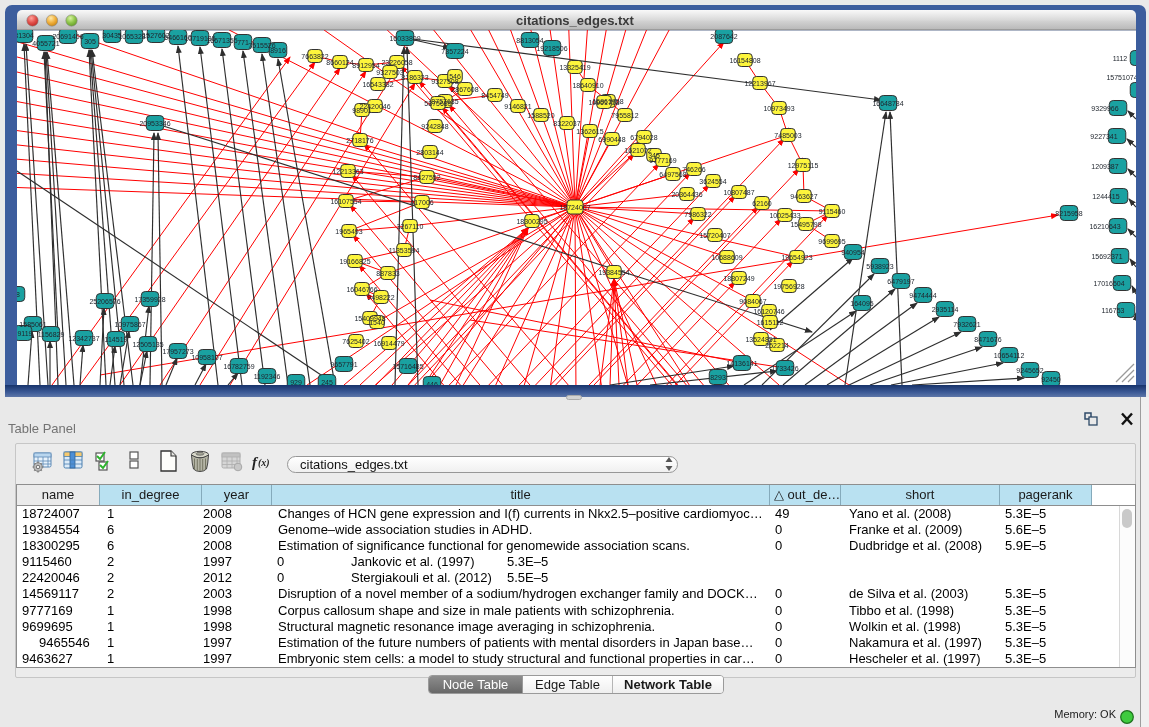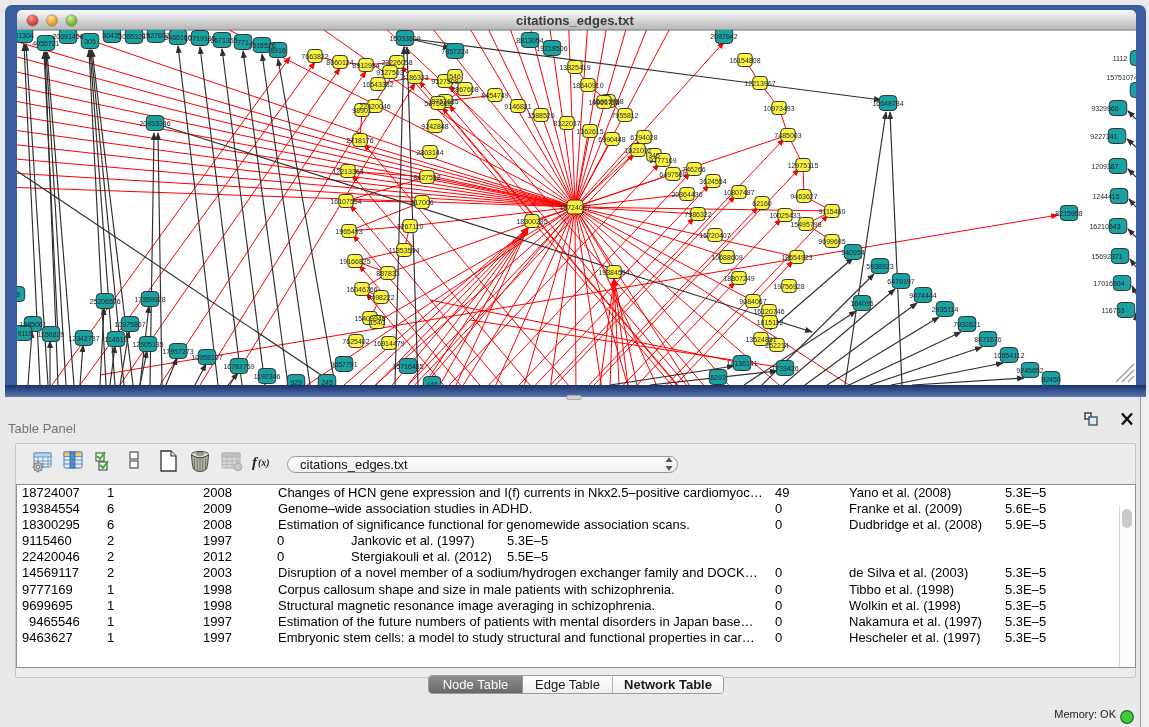--- a/index.html
+++ b/index.html
@@ -618,20 +618,30 @@
     </g>
 <text x="222" y="19" font-family="Liberation Serif,serif" font-style="italic" font-weight="bold" font-size="15" fill="#222">f</text>
 <text x="228" y="18" font-family="Liberation Serif,serif" font-style="italic" font-weight="bold" font-size="10" fill="#222">(x)</text>
 </svg>
 <div id="dropdown">citations_edges.txt</div>
 <svg style="position:absolute;left:661px;top:456px" width="16" height="16" viewBox="0 0 16 16">
 <path d="M8,1 L11.5,6 H4.5 z" fill="#555"></path>
     <path d="M8,15 L11.5,10 H4.5 z" fill="#555"></path>
   </svg>
 <div id="tbl">
+<div class="hrow">
+<div class="hc" style="width:83px;background:#ebebeb;">name</div>
+<div class="hc" style="width:102px;">in_degree</div>
+<div class="hc" style="width:70px;">year</div>
+<div class="hc" style="width:498px;">title</div>
+<div class="hc" style="width:71px;text-align:left;padding-left:4px;">△ out_de…</div>
+<div class="hc" style="width:159px;">short</div>
+<div class="hc" style="width:92px;">pagerank</div>
+<div style="flex:1;background:#fff"></div>
+</div>
 <div class="row">
 <div class="c" style="width:83px;padding-left:5px">18724007</div>
 <div class="c" style="width:102px;padding-left:7px">1</div>
 <div class="c" style="width:70px;padding-left:1px">2008</div>
 <div class="c" style="width:498px;padding-left:6px">Changes of HCN gene expression and I(f) currents in Nkx2.5–positive cardiomyoc…</div>
 <div class="c" style="width:71px;padding-left:5px">49</div>
 <div class="c" style="width:159px;padding-left:8px">Yano et al. (2008)</div>
 <div class="c" style="width:92px;padding-left:5px">5.3E–5</div>
 </div>
 <div class="row">
@@ -689,21 +699,21 @@
 <div class="row">
 <div class="c" style="width:83px;padding-left:5px">9699695</div>
 <div class="c" style="width:102px;padding-left:7px">1</div>
 <div class="c" style="width:70px;padding-left:1px">1998</div>
 <div class="c" style="width:498px;padding-left:6px">Structural magnetic resonance image averaging in schizophrenia.</div>
 <div class="c" style="width:71px;padding-left:5px">0</div>
 <div class="c" style="width:159px;padding-left:8px">Wolkin et al. (1998)</div>
 <div class="c" style="width:92px;padding-left:5px">5.3E–5</div>
 </div>
 <div class="row">
-<div class="c" style="width:83px;padding-left:12px">9465546</div>
+<div class="c" style="width:83px;padding-left:22px">9465546</div>
 <div class="c" style="width:102px;padding-left:7px">1</div>
 <div class="c" style="width:70px;padding-left:1px">1997</div>
 <div class="c" style="width:498px;padding-left:6px">Estimation of the future numbers of patients with mental disorders in Japan base…</div>
 <div class="c" style="width:71px;padding-left:5px">0</div>
 <div class="c" style="width:159px;padding-left:8px">Nakamura et al. (1997)</div>
 <div class="c" style="width:92px;padding-left:5px">5.3E–5</div>
 </div>
 <div class="row">
 <div class="c" style="width:83px;padding-left:5px">9463627</div>
 <div class="c" style="width:102px;padding-left:7px">1</div>

